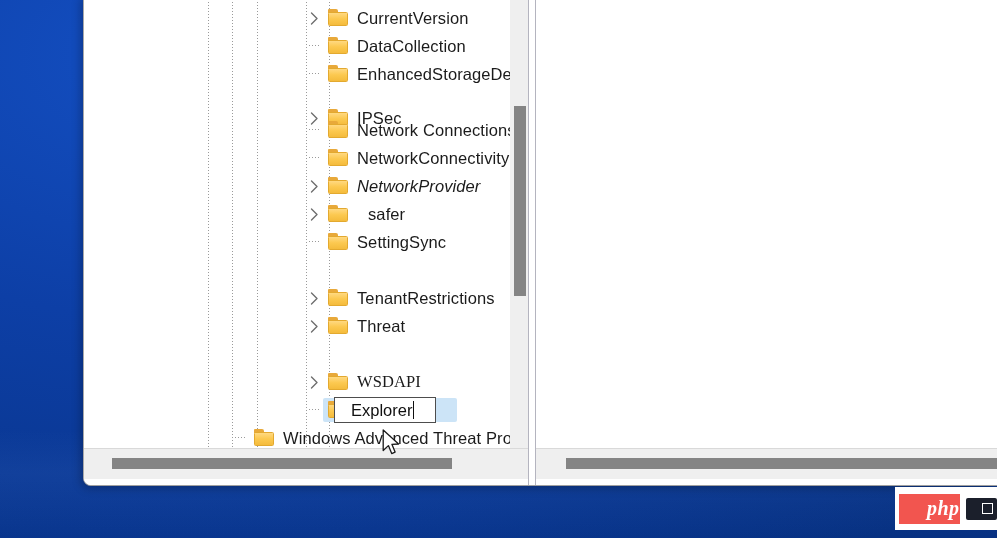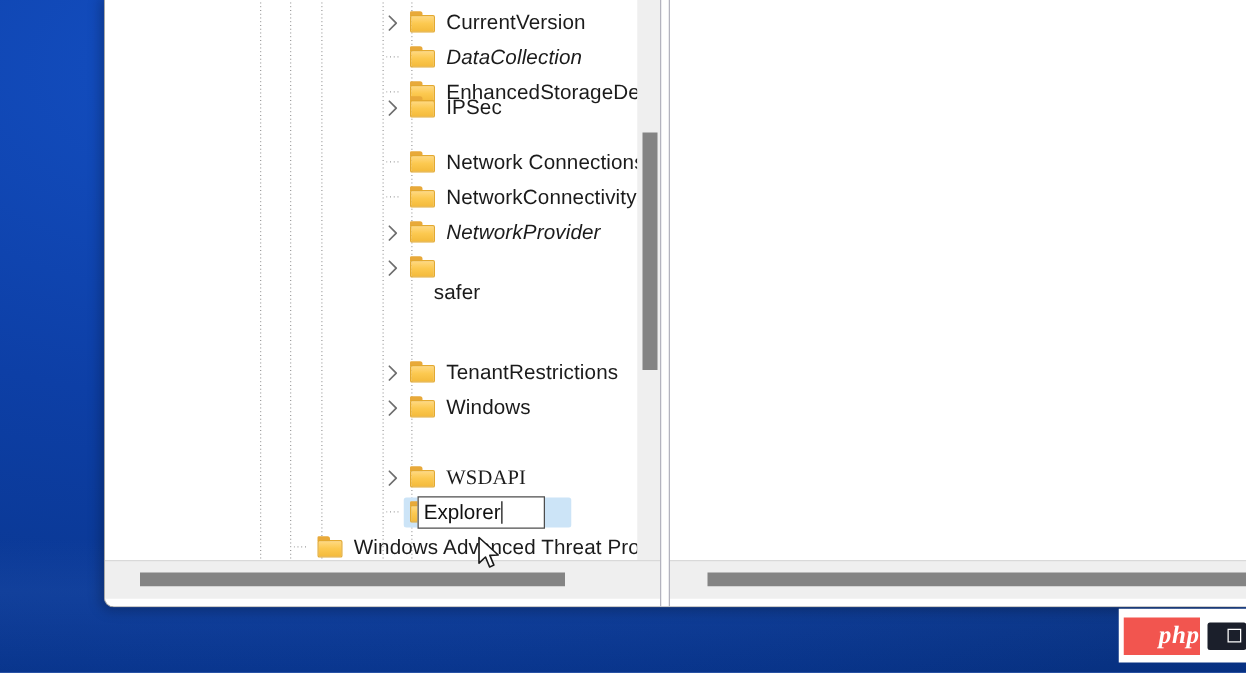--- a/index.html
+++ b/index.html
@@ -150,21 +150,21 @@
   
   .renamebox {
     position: absolute;
     top: 1px;
     height: 26px;
     background: #ffffff;
     border: 1px solid #4d4d4d;
     box-sizing: border-box;
     display: flex;
     align-items: center;
-    padding-left: 4px;
+    padding-left: 16px;
   }
   .renamebox .rn-text {
     font-size: 16.5px;
     color: #101010;
     line-height: 24px;
   }
   .renamebox .caret {
     width: 1px;
     height: 18px;
     background: #101010;
@@ -318,31 +318,31 @@
             <div class="f-body"></div>
           </div>
           <div class="lbl" style="left: 273px;">CurrentVersion</div>
         </div>
         <div class="row" style="top: 36px;">
           <div class="elbow" style="left: 222px;"></div>
           <div class="folder" style="left: 244px; top: 5px;">
             <div class="f-back"></div>
             <div class="f-body"></div>
           </div>
-          <div class="lbl" style="left: 273px; font-style: italic;">DataCollection</div>
+          <div class="lbl" style="left: 273px;">DataCollection</div>
         </div>
         <div class="row" style="top: 64px;">
           <div class="elbow" style="left: 222px;"></div>
           <div class="folder" style="left: 244px; top: 5px;">
             <div class="f-back"></div>
             <div class="f-body"></div>
           </div>
           <div class="lbl" style="left: 273px;">EnhancedStorageDevices</div>
         </div>
-        <div class="row" style="top: 76px;">
+        <div class="row" style="top: 108px;">
           <div class="twisty" style="left: 222px;">
             <svg width="9" height="13" viewBox="0 0 9 13">
               <path d="M1.5 1 L7 6.5 L1.5 12" fill="none" stroke="#6e6e6e" stroke-width="1.4" stroke-linecap="round" stroke-linejoin="round"></path>
             </svg>
           </div>
           <div class="folder" style="left: 244px; top: 5px;">
             <div class="f-back"></div>
             <div class="f-body"></div>
           </div>
           <div class="lbl" style="left: 273px;">IPSec</div>
@@ -378,21 +378,29 @@
         <div class="row" style="top: 204px;">
           <div class="twisty" style="left: 222px;">
             <svg width="9" height="13" viewBox="0 0 9 13">
               <path d="M1.5 1 L7 6.5 L1.5 12" fill="none" stroke="#6e6e6e" stroke-width="1.4" stroke-linecap="round" stroke-linejoin="round"></path>
             </svg>
           </div>
           <div class="folder" style="left: 244px; top: 5px;">
             <div class="f-back"></div>
             <div class="f-body"></div>
           </div>
-          <div class="lbl" style="left: 263px; margin-top: 20px;">safer</div>
+          <div class="lbl" style="left: 284px;">safer</div>
+        </div>
+        <div class="row" style="top: 232px;">
+          <div class="elbow" style="left: 222px;"></div>
+          <div class="folder" style="left: 244px; top: 5px;">
+            <div class="f-back"></div>
+            <div class="f-body"></div>
+          </div>
+          <div class="lbl" style="left: 273px;">SettingSync</div>
         </div>
         <div class="row" style="top: 288px;">
           <div class="twisty" style="left: 222px;">
             <svg width="9" height="13" viewBox="0 0 9 13">
               <path d="M1.5 1 L7 6.5 L1.5 12" fill="none" stroke="#6e6e6e" stroke-width="1.4" stroke-linecap="round" stroke-linejoin="round"></path>
             </svg>
           </div>
           <div class="folder" style="left: 244px; top: 5px;">
             <div class="f-back"></div>
             <div class="f-body"></div>
@@ -402,21 +410,21 @@
         <div class="row" style="top: 316px;">
           <div class="twisty" style="left: 222px;">
             <svg width="9" height="13" viewBox="0 0 9 13">
               <path d="M1.5 1 L7 6.5 L1.5 12" fill="none" stroke="#6e6e6e" stroke-width="1.4" stroke-linecap="round" stroke-linejoin="round"></path>
             </svg>
           </div>
           <div class="folder" style="left: 244px; top: 5px;">
             <div class="f-back"></div>
             <div class="f-body"></div>
           </div>
-          <div class="lbl" style="left: 273px;">Windows</div>
+          <div class="lbl" style="left: 273px;">Threat</div>
         </div>
         <div class="row" style="top: 372px; font-family: Liberation Serif, serif;">
           <div class="twisty" style="left: 222px;">
             <svg width="9" height="13" viewBox="0 0 9 13">
               <path d="M1.5 1 L7 6.5 L1.5 12" fill="none" stroke="#6e6e6e" stroke-width="1.4" stroke-linecap="round" stroke-linejoin="round"></path>
             </svg>
           </div>
           <div class="folder" style="left: 244px; top: 5px;">
             <div class="f-back"></div>
             <div class="f-body"></div>

